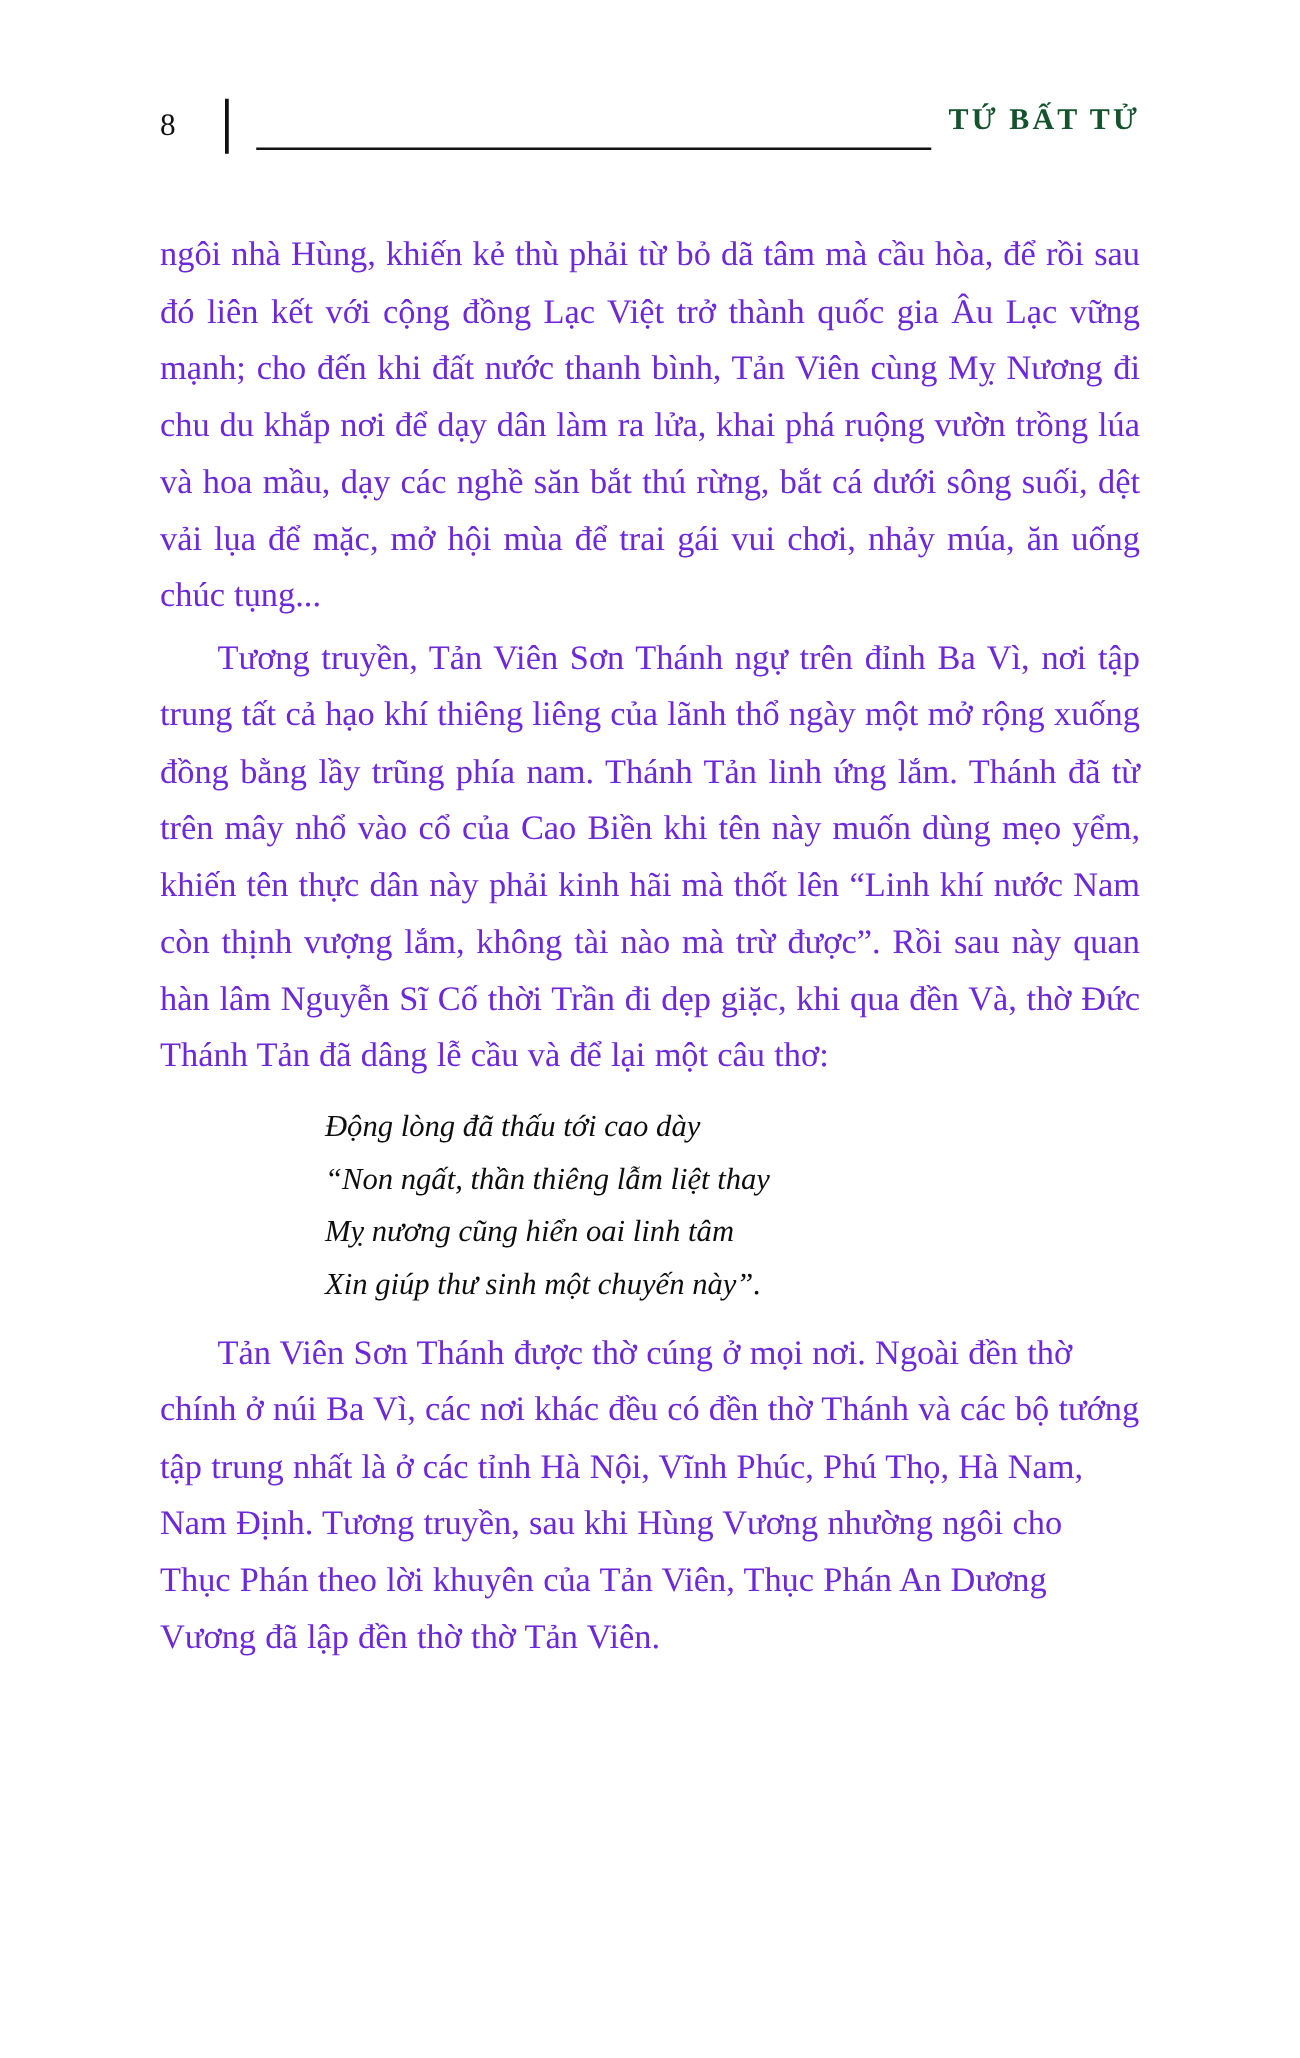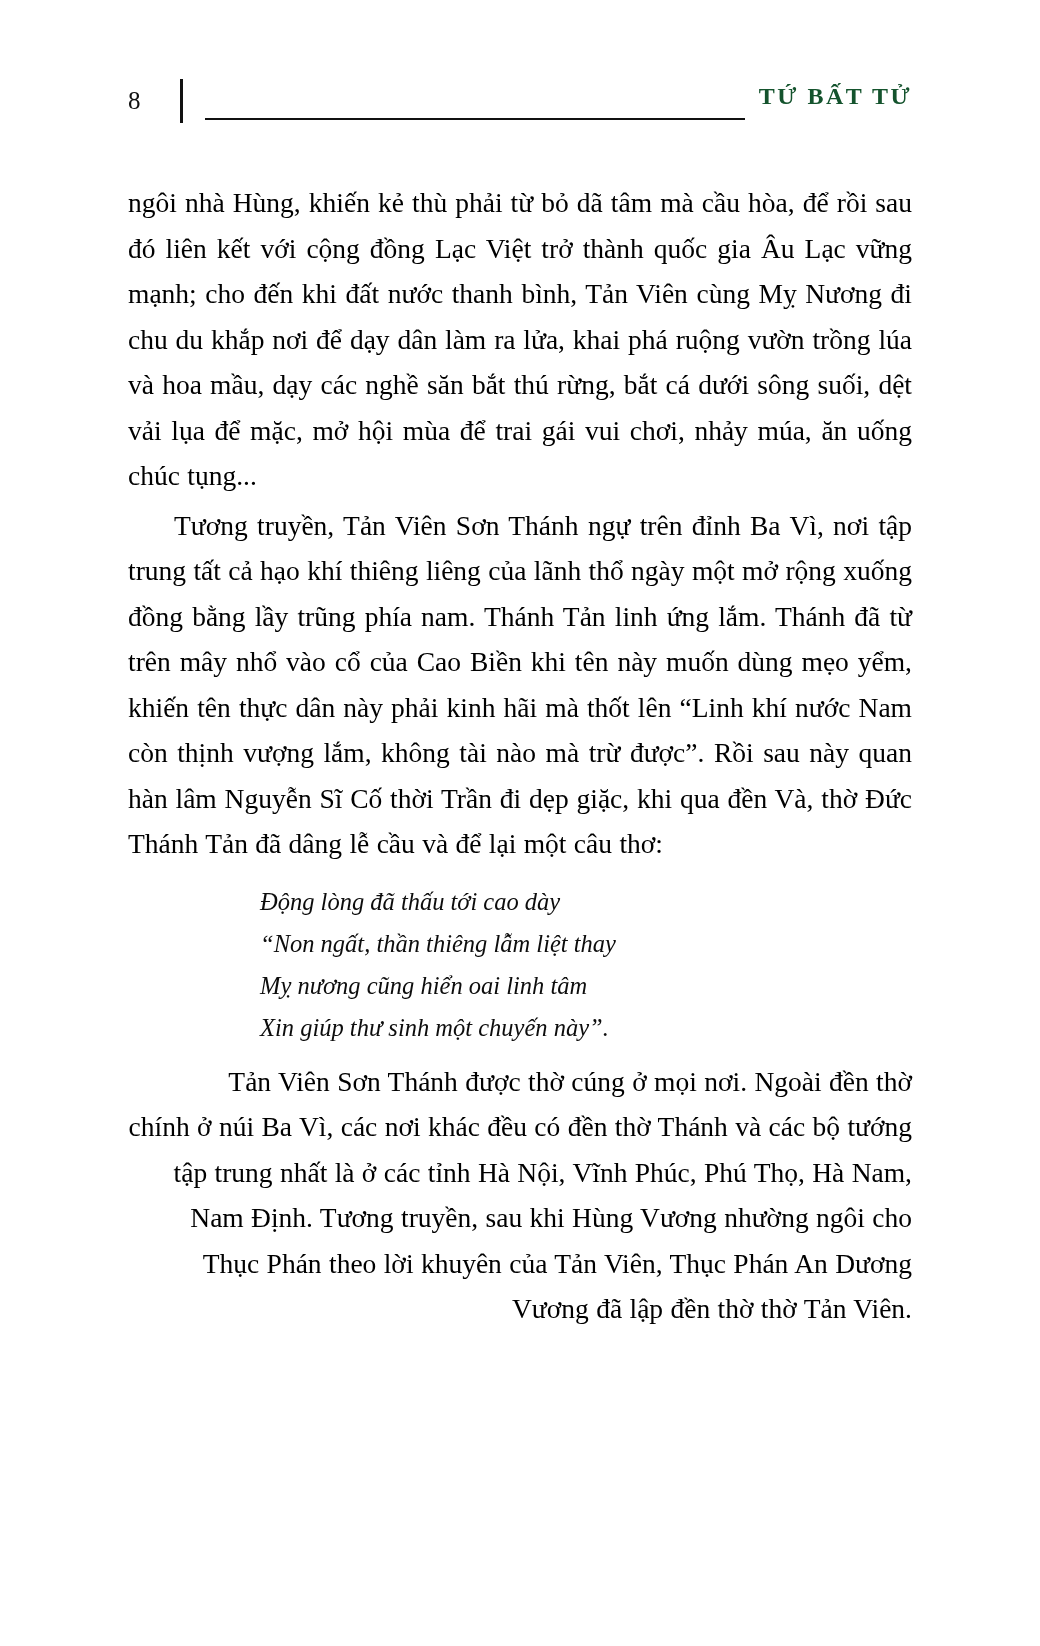--- a/index.html
+++ b/index.html
@@ -79,27 +79,27 @@
     left: 128px;
     width: 784px;
   }
   p.para {
     margin: 0 0 4px 0;
     font-size: 27.5px;
     line-height: 45.5px;
     text-align: justify;
     text-justify: inter-word;
     word-spacing: 0.5px;
-    color: #000000;
+    color: #6d28d9;
   }
   p.para.indent {
     text-indent: 46px;
   }
   p.para.last-left {
-    text-align: right;
+    text-align: left;
   }
 
   
   .verse {
     margin: 14px 0 10px 0;
     padding-left: 132px;
   }
   .verse-line {
     font-size: 24.5px;
     line-height: 42px;

